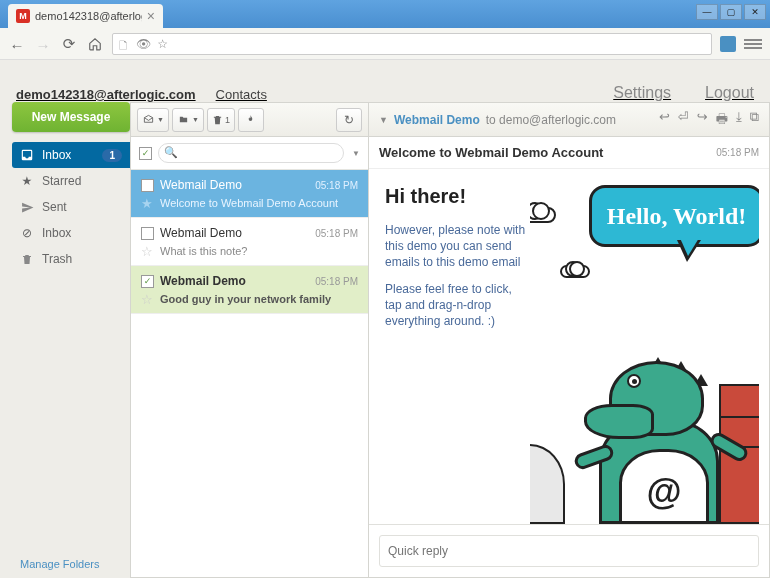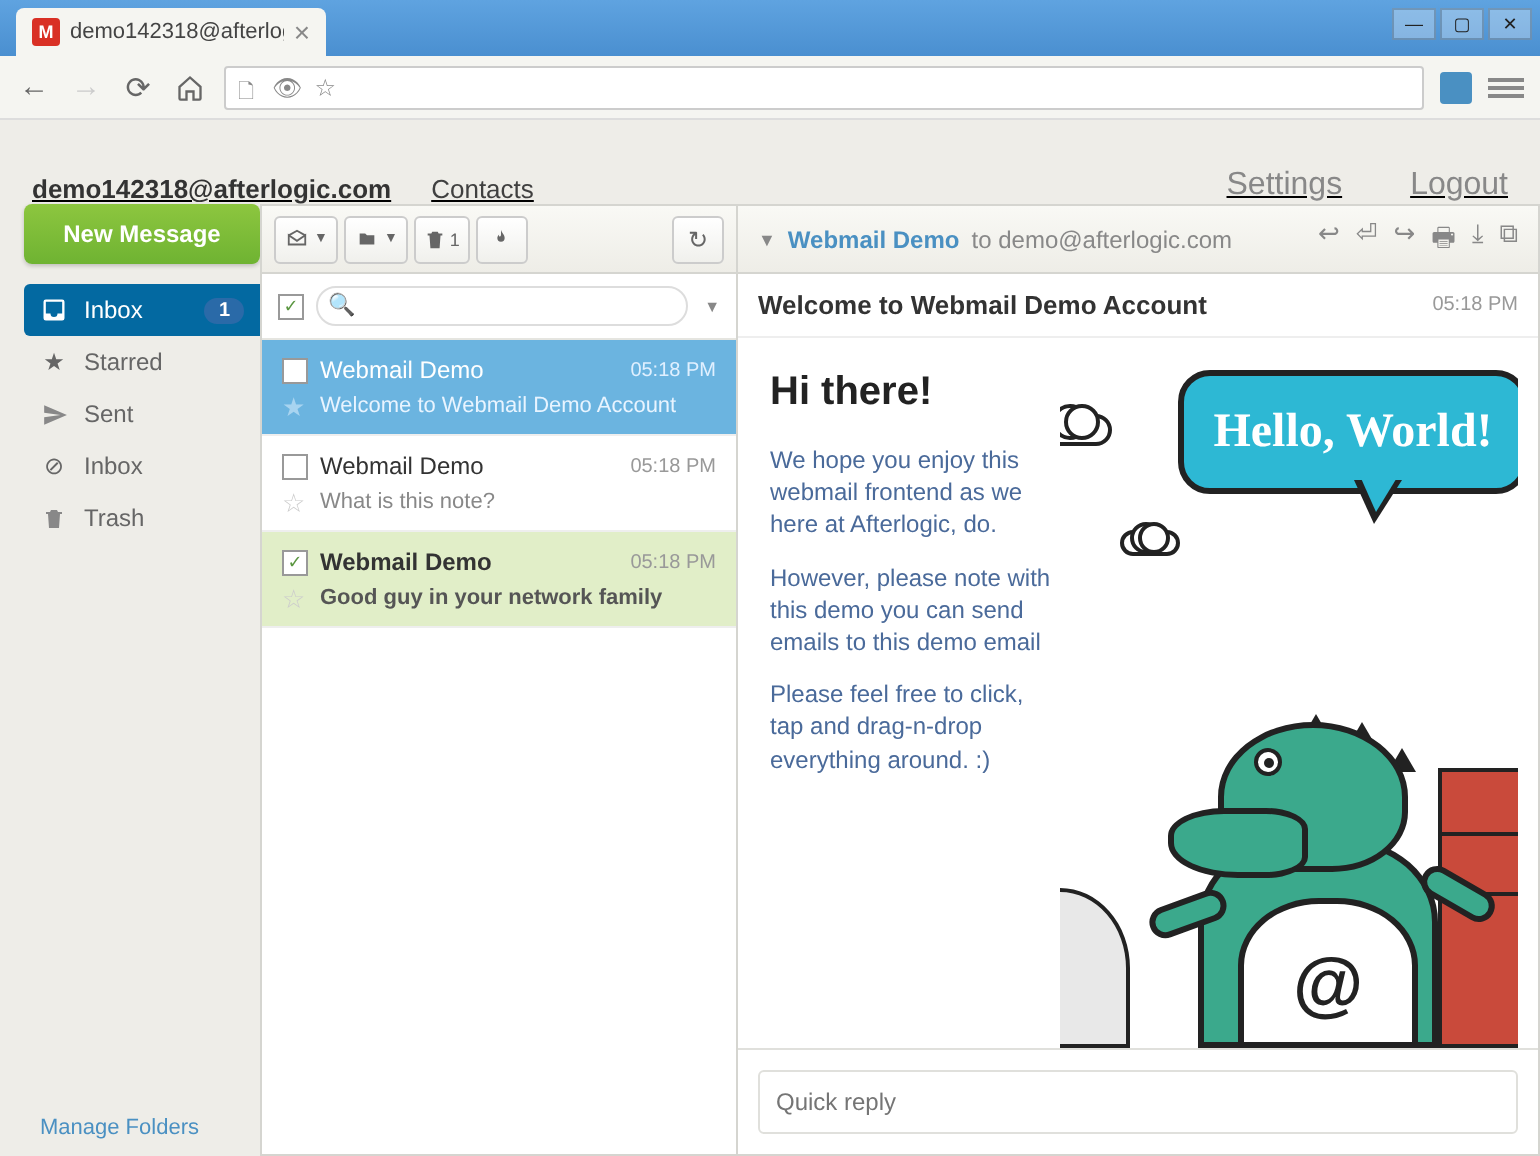--- a/index.html
+++ b/index.html
@@ -313,21 +313,20 @@
           <span>⧉</span>
         </div>
       </div>
       <div class="subject-row">
         <span class="subject-text">Welcome to Webmail Demo Account</span>
         <span class="subject-time">05:18 PM</span>
       </div>
       <div class="read-body">
         <div class="body-text">
           <h2>Hi there!</h2>
-          <p>We hope you enjoy this webmail frontend as we here at Afterlogic, do.</p>
           <p>However, please note with this demo you can send emails to this demo email</p>
           <p>Please feel free to click, tap and drag-n-drop everything around. :)</p>
         </div>
         <div class="illustration">
           <div class="cloud cloud1"></div>
           <div class="cloud cloud2"></div>
           <div class="speech">
             <span class="speech-text">Hello, World!</span>
             <div class="speech-tail"></div>
           </div>

